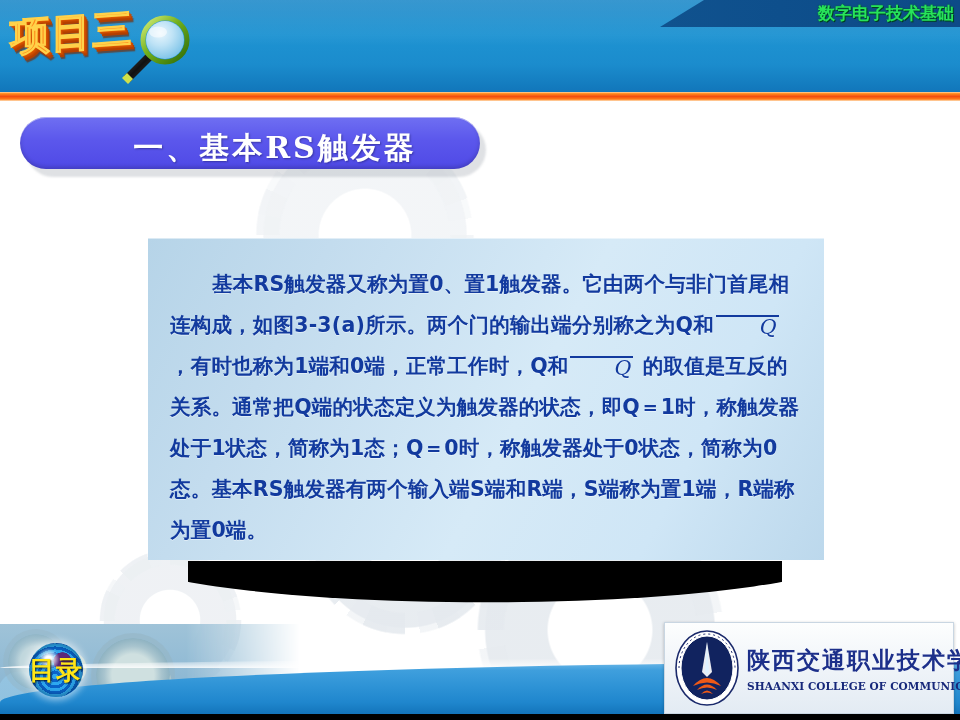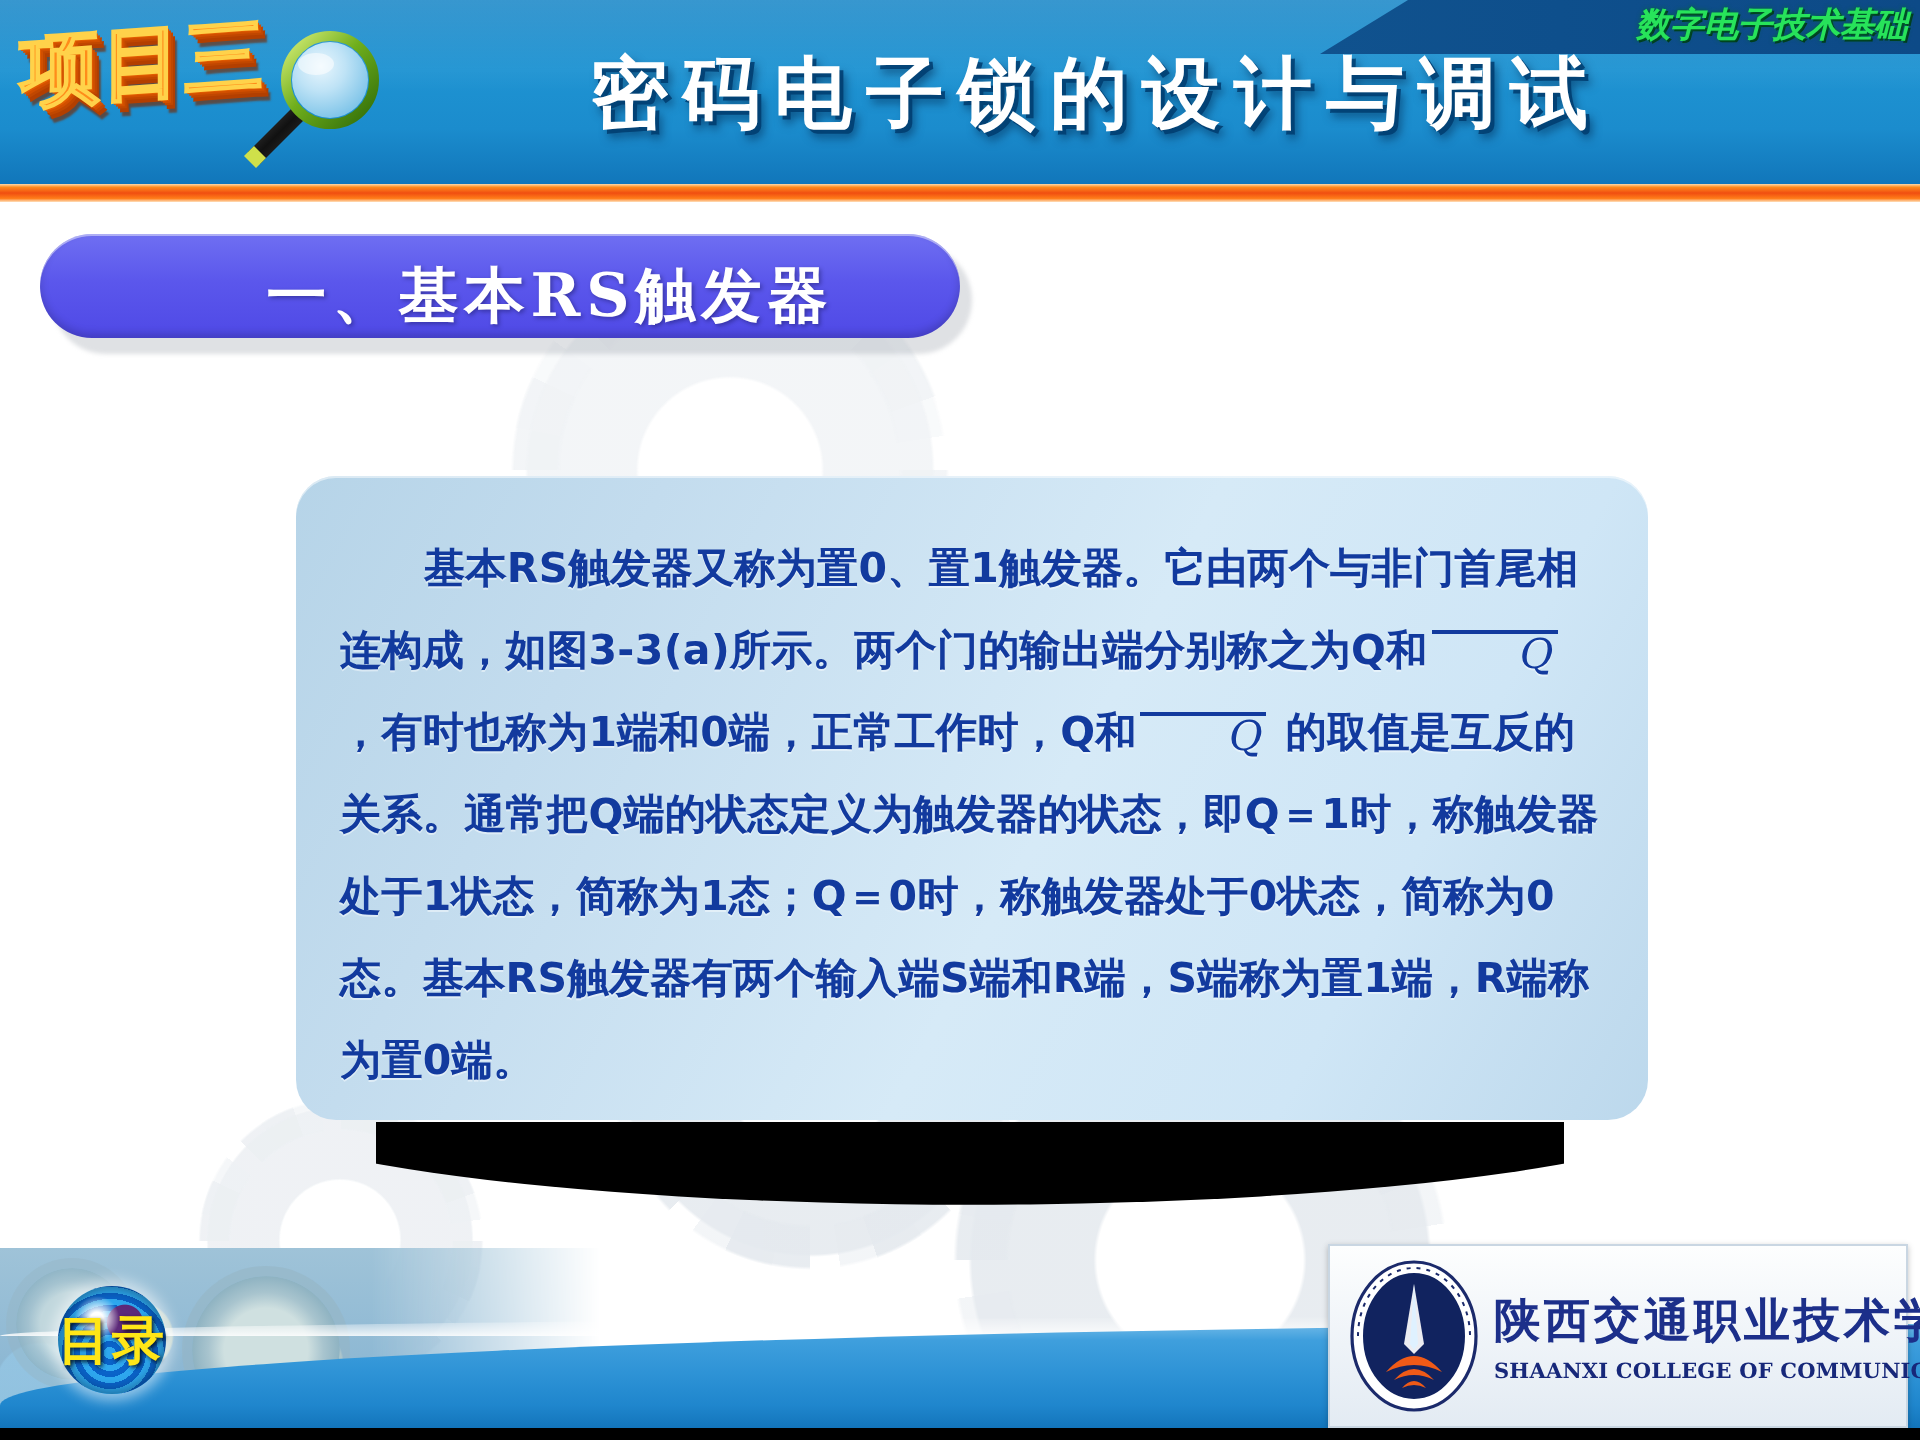--- a/index.html
+++ b/index.html
@@ -48,21 +48,20 @@
     position:absolute;right:0;top:0;height:27px;width:300px;
     background:linear-gradient(90deg,#10528e 0%, #0e4f8c 40%, #0d4a87 100%);
     clip-path:polygon(44px 0,100% 0,100% 100%,0 100%);
   }
   .corner-band-label{
     position:absolute;right:6px;top:2px;
     font-size:17px;font-weight:bold;color:#27e35a;
     letter-spacing:0px;line-height:23px;
     text-shadow:0 0 2px #063,1px 1px 0 #00381a;
     font-family:"DejaVu Sans","Liberation Sans",sans-serif;
-    font-style:italic;
   }
   .proj-badge{
     position:absolute;left:8px;top:4px;width:150px;height:84px;
   }
   .proj-text{
     position:absolute;left:2px;top:6px;
     font-size:40px;font-weight:bold;line-height:44px;
     letter-spacing:1px;
     color:#ff8c1a;
     -webkit-text-stroke:1px #ffd24a;
@@ -110,21 +109,20 @@
   .black-arc{
     position:absolute;left:188px;top:561px;width:594px;height:44px;
     background:#000;
     clip-path:ellipse(64% 124% at 50% -30%);
   }
   .textbox{
     position:absolute;left:148px;top:238px;width:676px;height:322px;
     background:linear-gradient(118deg,#b6d4e8 0%, #c3dcee 22%, #d6eaf7 55%, #cfe6f6 78%, #bcd8ec 100%);
     box-shadow:0 1px 0 rgba(255,255,255,.5) inset;
     overflow:hidden;
-    border-radius:20px;
   }
   .textbox p{
     margin:0;padding:26px 24px 0 22px;
     color:#123a9e;
     font-size:20.5px;
     font-weight:bold;
     line-height:41px;
     text-indent:42px;
     letter-spacing:.2px;
     font-family:"DejaVu Sans","Liberation Sans",sans-serif;
@@ -249,21 +247,20 @@
           <stop offset="100%" stop-color="#444"></stop>
         </linearGradient>
       </defs>
       <path d="M12 68 L6 62 L30 38 L36 44 Z" fill="url(#handleg)"></path>
       <path d="M10 70 L4 64 L9 59 L15 65 Z" fill="#cfe04a"></path>
       <circle cx="47" cy="26" r="22" fill="none" stroke="url(#ringg)" stroke-width="5"></circle>
       <circle cx="47" cy="26" r="19" fill="url(#lensg)"></circle>
       <ellipse cx="40" cy="18" rx="9" ry="5.5" fill="#ffffff" opacity=".55"></ellipse>
     </svg>
 
-    <div class="title-main">密码电子锁的设计与调试</div>
 
     <div class="corner-band"></div>
     <div class="corner-band-label">数字电子技术基础</div>
   </div>
   <div class="rule-orange"></div>
 
   <div class="pill-shadow"></div>
   <div class="pill">
     <span class="pill-label">一、基本RS触发器</span>
   </div>

